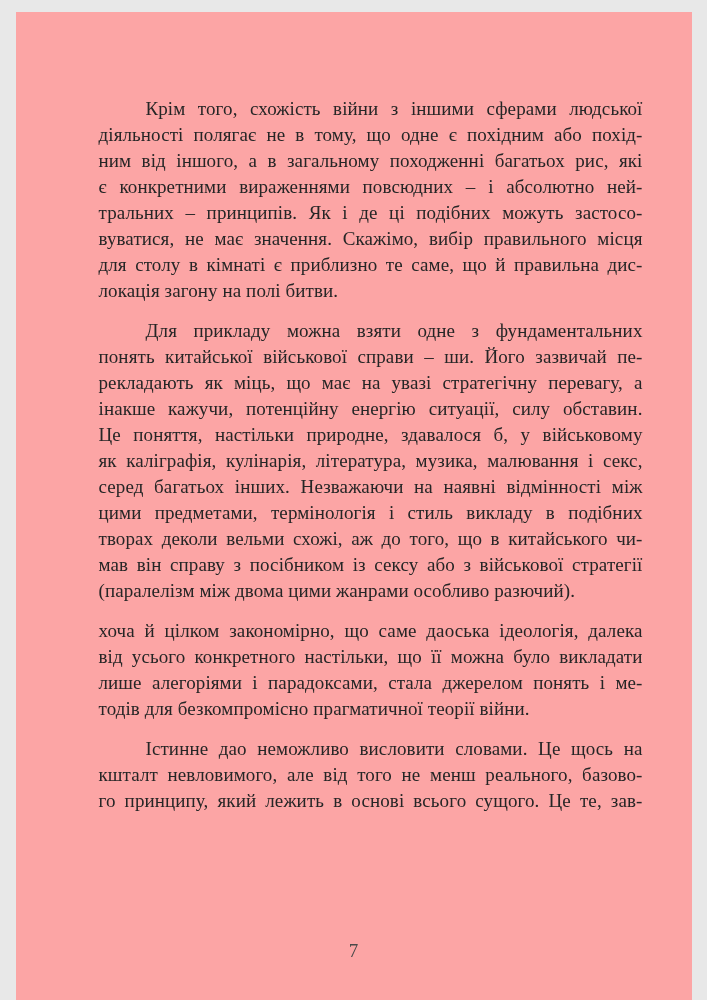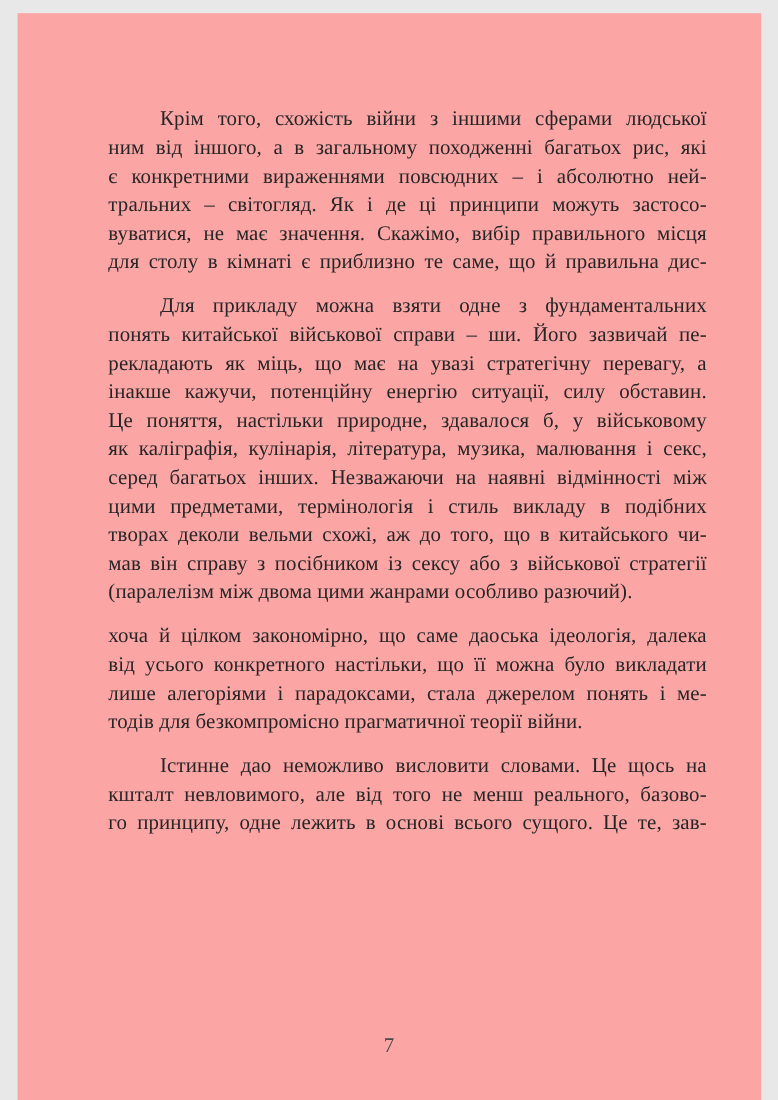--- a/index.html
+++ b/index.html
@@ -53,25 +53,27 @@
     color: #4a4a4a;
   }
 </style>
 </head>
 <body>
 
 <div class="page">
   <div class="text-block">
       <div class="paragraph">
         <div class="line first-line justified">Крім того, схожість війни з іншими сферами людської</div>
+        <div class="line justified">діяльності полягає не в тому, що одне є похідним або похід-</div>
         <div class="line justified">ним від іншого, а в загальному походженні багатьох рис, які</div>
         <div class="line justified">є конкретними вираженнями повсюдних – і абсолютно ней-</div>
-        <div class="line justified">тральних – світогляд. Як і де ці принципи можуть застосо-</div>
+        <div class="line justified">тральних – принципів. Як і де ці подібних можуть застосо-</div>
         <div class="line justified">вуватися, не має значення. Скажімо, вибір правильного місця</div>
         <div class="line justified">для столу в кімнаті є приблизно те саме, що й правильна дис-</div>
+        <div class="line">локація загону на полі битви.</div>
       </div>
       <div class="paragraph">
         <div class="line first-line justified">Для прикладу можна взяти одне з фундаментальних</div>
         <div class="line justified">понять китайської військової справи – ши. Його зазвичай пе-</div>
         <div class="line justified">рекладають як міць, що має на увазі стратегічну перевагу, а</div>
         <div class="line justified">інакше кажучи, потенційну енергію ситуації, силу обставин.</div>
         <div class="line justified">Це поняття, настільки природне, здавалося б, у військовому</div>
         <div class="line justified">як каліграфія, кулінарія, література, музика, малювання і секс,</div>
         <div class="line justified">серед багатьох інших. Незважаючи на наявні відмінності між</div>
         <div class="line justified">цими предметами, термінологія і стиль викладу в подібних</div>
@@ -81,17 +83,17 @@
       </div>
       <div class="paragraph">
         <div class="line justified">хоча й цілком закономірно, що саме даоська ідеологія, далека</div>
         <div class="line justified">від усього конкретного настільки, що її можна було викладати</div>
         <div class="line justified">лише алегоріями і парадоксами, стала джерелом понять і ме-</div>
         <div class="line">тодів для безкомпромісно прагматичної теорії війни.</div>
       </div>
       <div class="paragraph">
         <div class="line first-line justified">Істинне дао неможливо висловити словами. Це щось на</div>
         <div class="line justified">кшталт невловимого, але від того не менш реального, базово-</div>
-        <div class="line justified">го принципу, одне лежить в основі всього сущого. Це те, зав-</div>
+        <div class="line justified">го принципу, який лежить в основі всього сущого. Це те, зав-</div>
       </div>
     </div>
   <div class="page-number">7</div>
 </div>
 
 </body></html>

